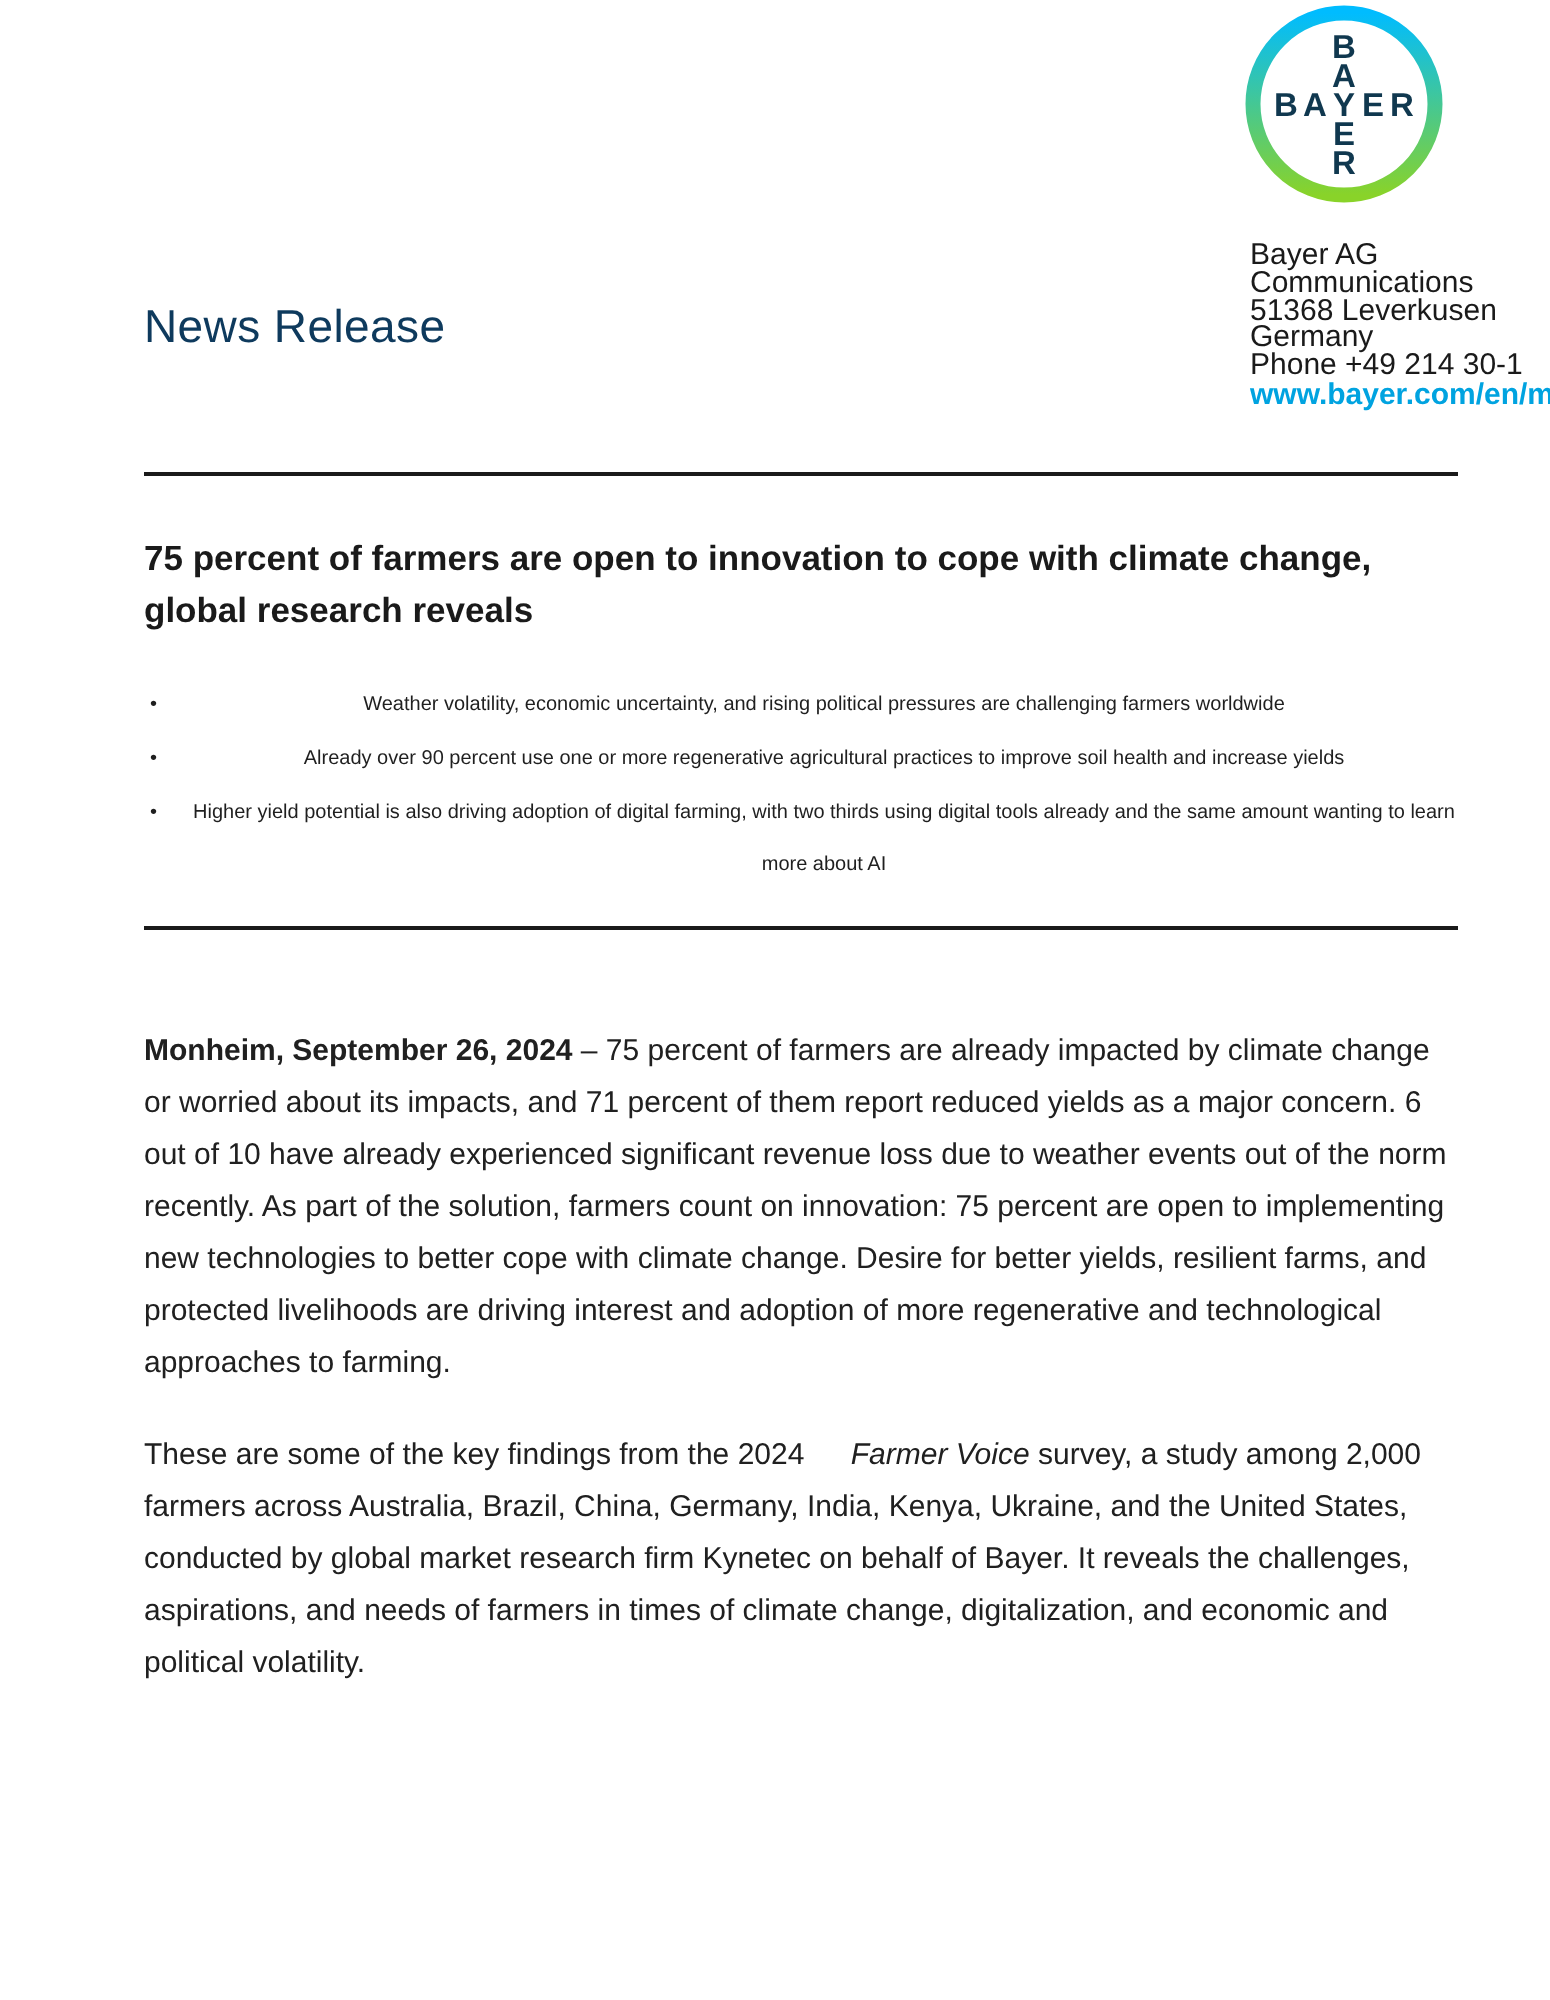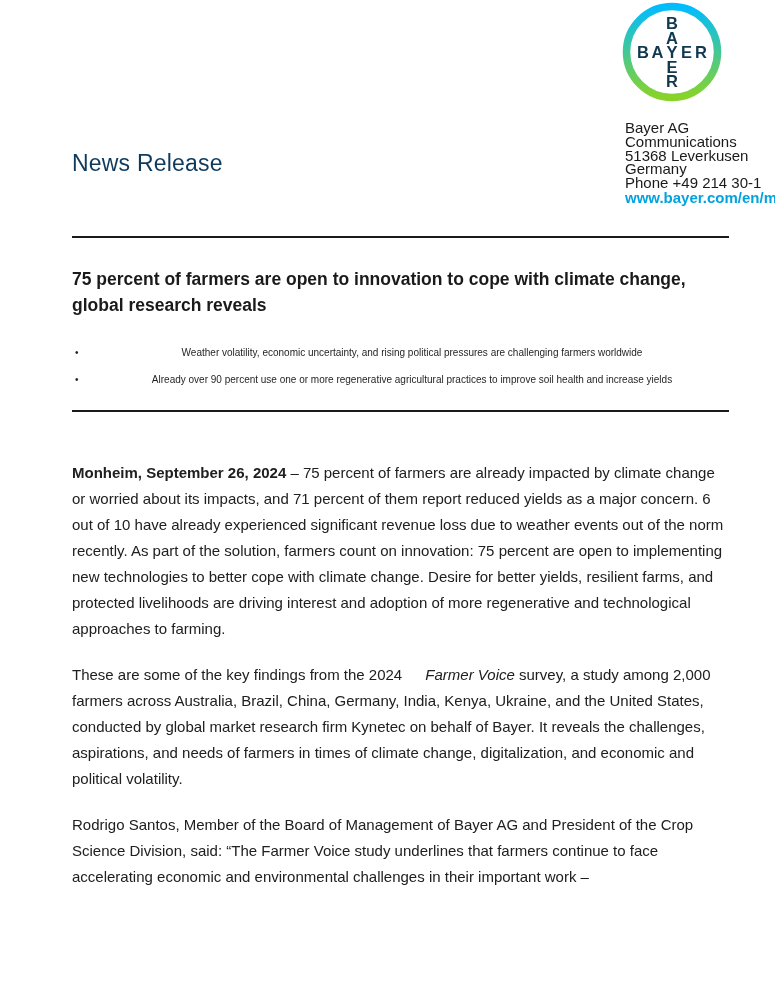--- a/index.html
+++ b/index.html
@@ -139,24 +139,24 @@
 
   <div class="content">
 
     <div class="rule"></div>
 
     <h2 class="title">75 percent of farmers are open to innovation to cope with climate change, global research reveals</h2>
 
     <ul class="bullets">
       <li>Weather volatility, economic uncertainty, and rising political pressures are challenging farmers worldwide</li>
       <li>Already over 90 percent use one or more regenerative agricultural practices to improve soil health and increase yields</li>
+      <li>Higher yield potential is also driving adoption of digital farming, with two thirds using digital tools already and the same amount wanting to learn more about AI</li>
     </ul>
 
     <div class="rule rule-2"></div>
 
     <p class="para first"><span class="dateline">Monheim, September 26, 2024</span><span> – 75 percent of farmers are already impacted by climate change or worried about its impacts, and 71 percent of them report reduced yields as a major concern. 6 out of 10 have already experienced significant revenue loss due to weather events out of the norm recently. As part of the solution, farmers count on innovation: 75 percent are open to implementing new technologies to better cope with climate change. Desire for better yields, resilient farms, and protected livelihoods are driving interest and adoption of more regenerative and technological approaches to farming.</span></p>
 
     <p class="para"><span>These are some of the key findings from the 2024 </span><span class="survey-name">Farmer Voice</span><span> survey, a study among 2,000 farmers across Australia, Brazil, China, Germany, India, Kenya, Ukraine, and the United States, conducted by global market research firm Kynetec on behalf of Bayer. It reveals the challenges, aspirations, and needs of farmers in times of climate change, digitalization, and economic and political volatility.</span></p>
 
-    <p class="para">Rodrigo Santos, Member of the Board of Management of Bayer AG and President of the Crop Science Division, said: “The Farmer Voice study underlines that farmers continue to face accelerating economic and environmental challenges in their important work –</p>
 
   </div>
 </div>
 
 </body></html>

